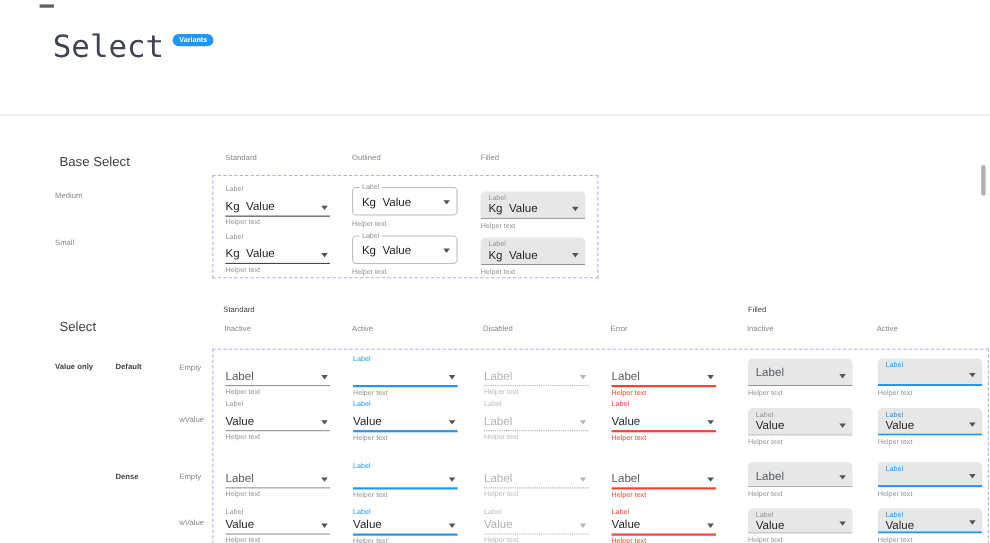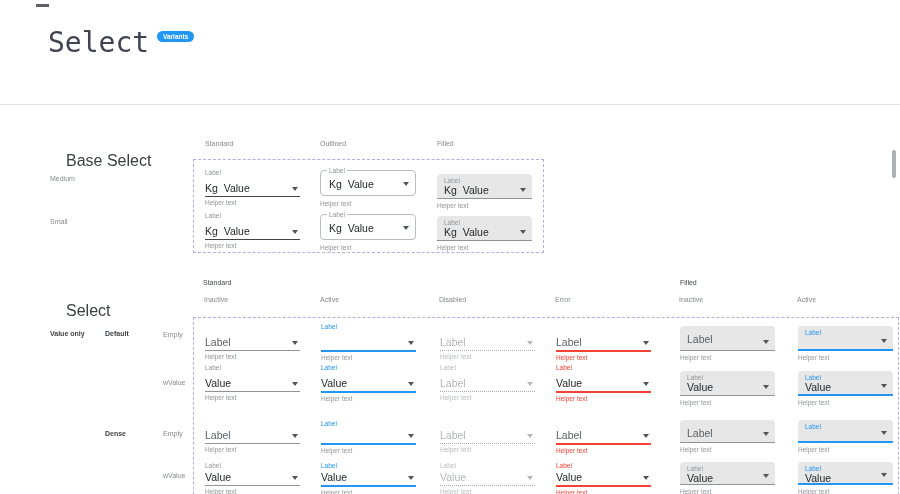--- a/index.html
+++ b/index.html
@@ -11,21 +11,21 @@
   .page-title{position:absolute;left:48px;top:26px;margin:0;font-family:"DejaVu Sans Mono",monospace;
               font-weight:400;font-size:28px;color:#3f4450;letter-spacing:0px;}
   .badge{position:absolute;left:157px;top:31px;background:#2196f3;color:#fff;font-size:6.5px;
          font-weight:bold;padding:2px 6px;border-radius:8px;line-height:7px;}
   .details{position:absolute;left:50px;top:71px;font-family:"DejaVu Sans Mono",monospace;
            font-size:7px;color:#5f6368;}
   .details a{color:#5f6368;text-decoration:underline;cursor:pointer;}
   .divider{position:absolute;left:0;top:104px;width:900px;height:1px;background:#e3e3e3;}
 
   
-  .sec{position:absolute;margin:16px;font-size:16px;font-weight:400;color:#3c4043;}
+  .sec{position:absolute;margin:4px;font-size:12px;font-weight:400;color:#3c4043;}
   .base-h{left:50px;top:136px;}
   .sel-h{left:50px;top:286px;}
 
   
   .colhead{position:absolute;font-size:7px;color:#84898e;}
   .grouphead{position:absolute;font-size:7px;color:#3f4449;}
   .rowlab{position:absolute;font-size:7px;color:#84898e;}
   .rowlab.bold{font-weight:bold;color:#3f4449;}
 
   

